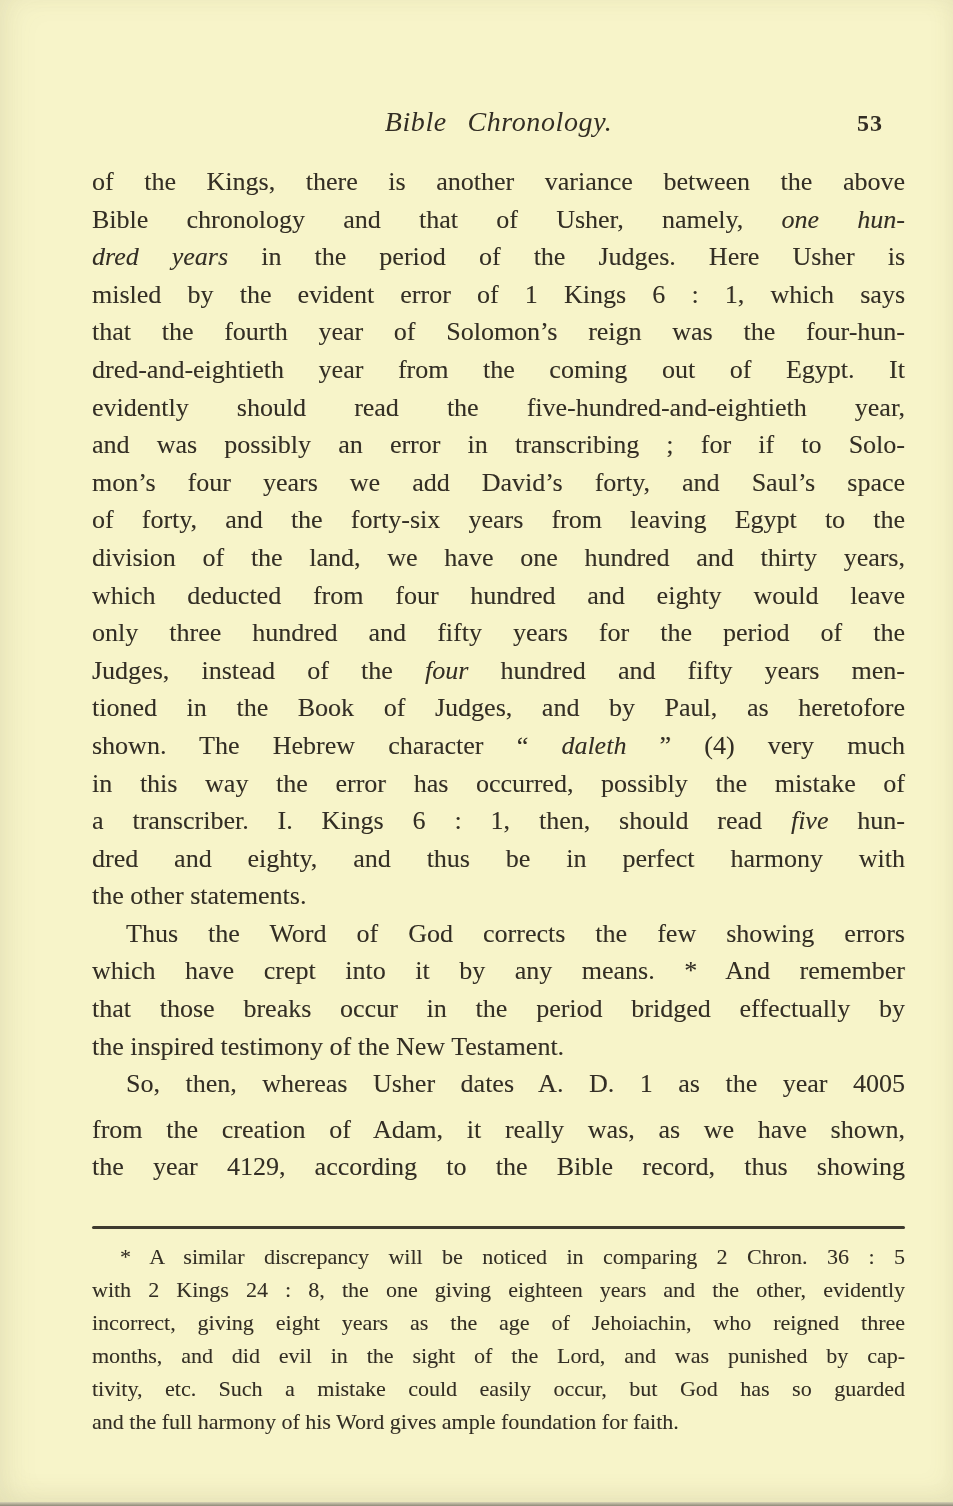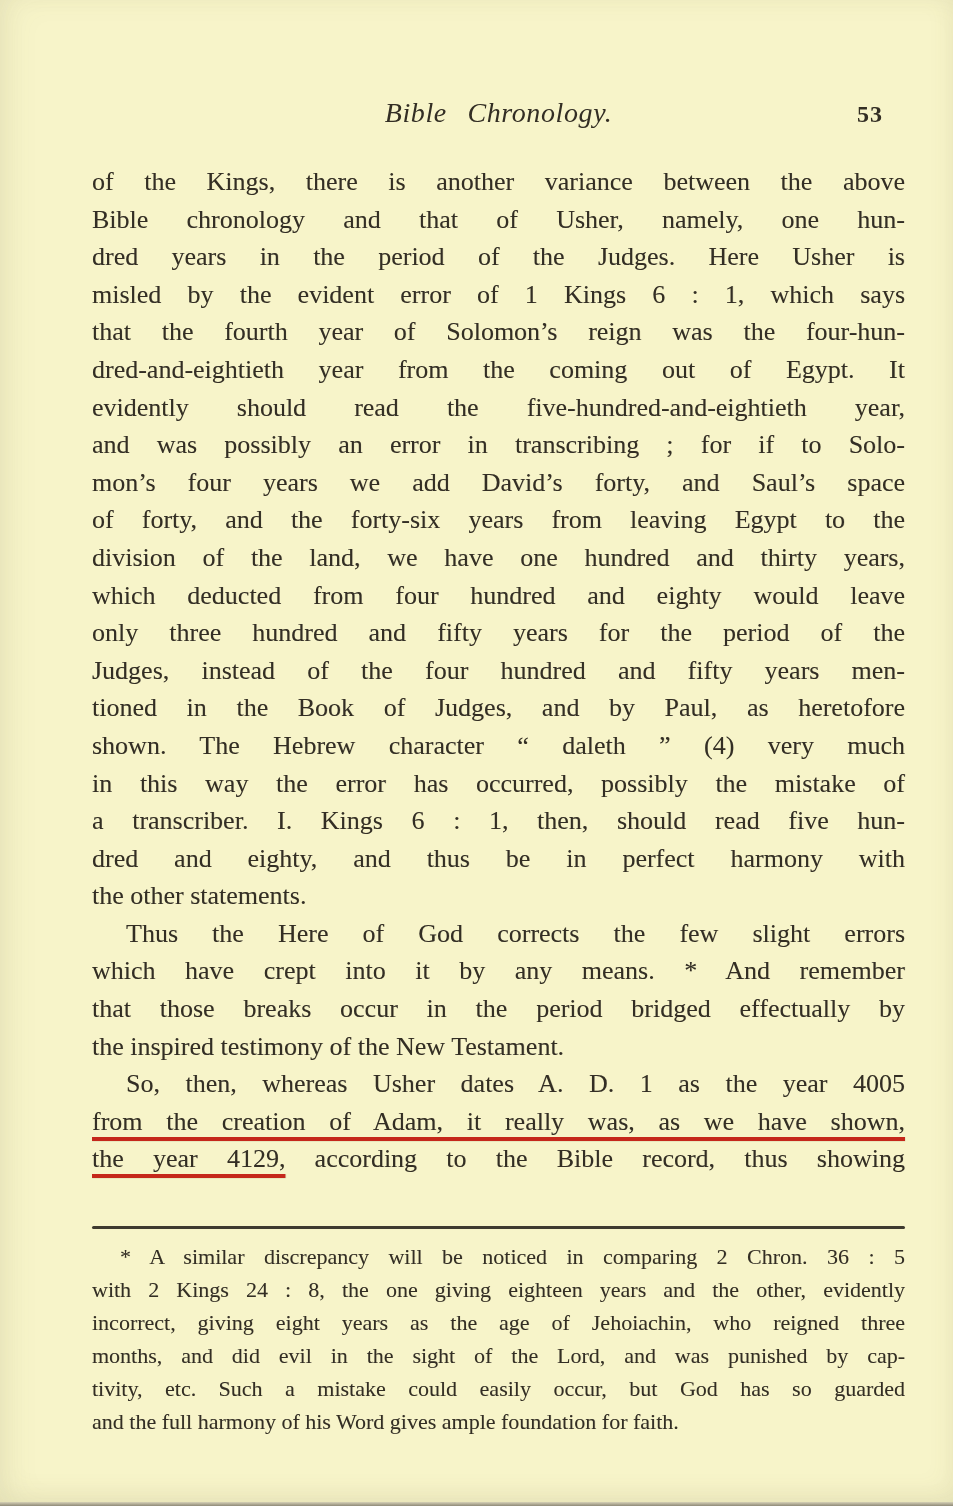--- a/index.html
+++ b/index.html
@@ -9,21 +9,21 @@
     width: 953px;
     height: 1506px;
     background: #f7f4c9;
     box-shadow: inset 0 -10px 26px rgba(110,100,60,0.10), inset 14px 0 30px rgba(120,110,70,0.05);
     font-family: "Liberation Serif", serif;
     color: #332e24;
     overflow: hidden;
   }
   .running-head {
     position: absolute;
-    top: 97px; left: 92px; width: 813px; height: 44px;
+    top: 106px; left: 92px; width: 813px; height: 44px;
   }
   .running-head .title {
     text-align: center;
     font-style: italic;
     font-size: 28px;
     word-spacing: 13px;
     letter-spacing: 0.6px;
   }
   .running-head .pageno {
     position: absolute;
@@ -38,27 +38,27 @@
     font-size: 26px;
     line-height: 37.6px;
     text-shadow: 0.3px 0.3px 0 rgba(51,47,38,0.25);
   }
   .bline {
     text-align: justify;
     text-align-last: justify;
   }
   .bline.last { text-align-last: left; }
   .bline.indent { text-indent: 34px; }
-  .it { }
+  .it { font-style: italic; }
   .redline {
-    text-decoration: underline;
     text-decoration-color: #c5271a;
     text-decoration-thickness: 4px;
     text-underline-offset: 7px;
     text-decoration-skip-ink: none;
+    margin-top: 8px;
   }
   .fn-rule {
     position: absolute;
     top: 1226px; left: 92px; width: 813px; height: 3px;
     background: #3e3a2f;
     border-radius: 2px;
   }
   .footnote-block {
     position: absolute;
     top: 1240px; left: 92px; width: 813px;
@@ -102,21 +102,21 @@
       <div class="bline"><span>division of the land, we have one hundred and thirty years,</span></div>
       <div class="bline"><span>which deducted from four hundred and eighty would leave</span></div>
       <div class="bline"><span>only three hundred and fifty years for the period of the</span></div>
       <div class="bline"><span>Judges, instead of the </span><span class="it">four</span><span> hundred and fifty years men-</span></div>
       <div class="bline"><span>tioned in the Book of Judges, and by Paul, as heretofore</span></div>
       <div class="bline"><span>shown.  The Hebrew character “ </span><span class="it">daleth</span><span> ” (4) very much</span></div>
       <div class="bline"><span>in this way the error has occurred, possibly the mistake of</span></div>
       <div class="bline"><span>a transcriber.  I. Kings 6 : 1, then, should read </span><span class="it">five</span><span> hun-</span></div>
       <div class="bline"><span>dred and eighty, and thus be in perfect harmony with</span></div>
       <div class="bline last"><span>the other statements.</span></div>
-      <div class="bline indent"><span>Thus the Here of God corrects the few slight errors</span></div>
+      <div class="bline indent"><span>Thus the Word of God corrects the few showing errors</span></div>
       <div class="bline"><span>which have crept into it by any means. *  And remember</span></div>
       <div class="bline"><span>that those breaks occur in the period bridged effectually by</span></div>
       <div class="bline last"><span>the inspired testimony of the New Testament.</span></div>
       <div class="bline indent"><span>So, then, whereas Usher dates A. D. 1 as the year 4005</span></div>
       <div class="bline redline"><span>from the creation of Adam, it really was, as we have shown,</span></div>
       <div class="bline"><span class="redline">the year 4129,</span><span> according to the Bible record, thus showing</span></div>
     </div>
 
   <div class="fn-rule"></div>
 

